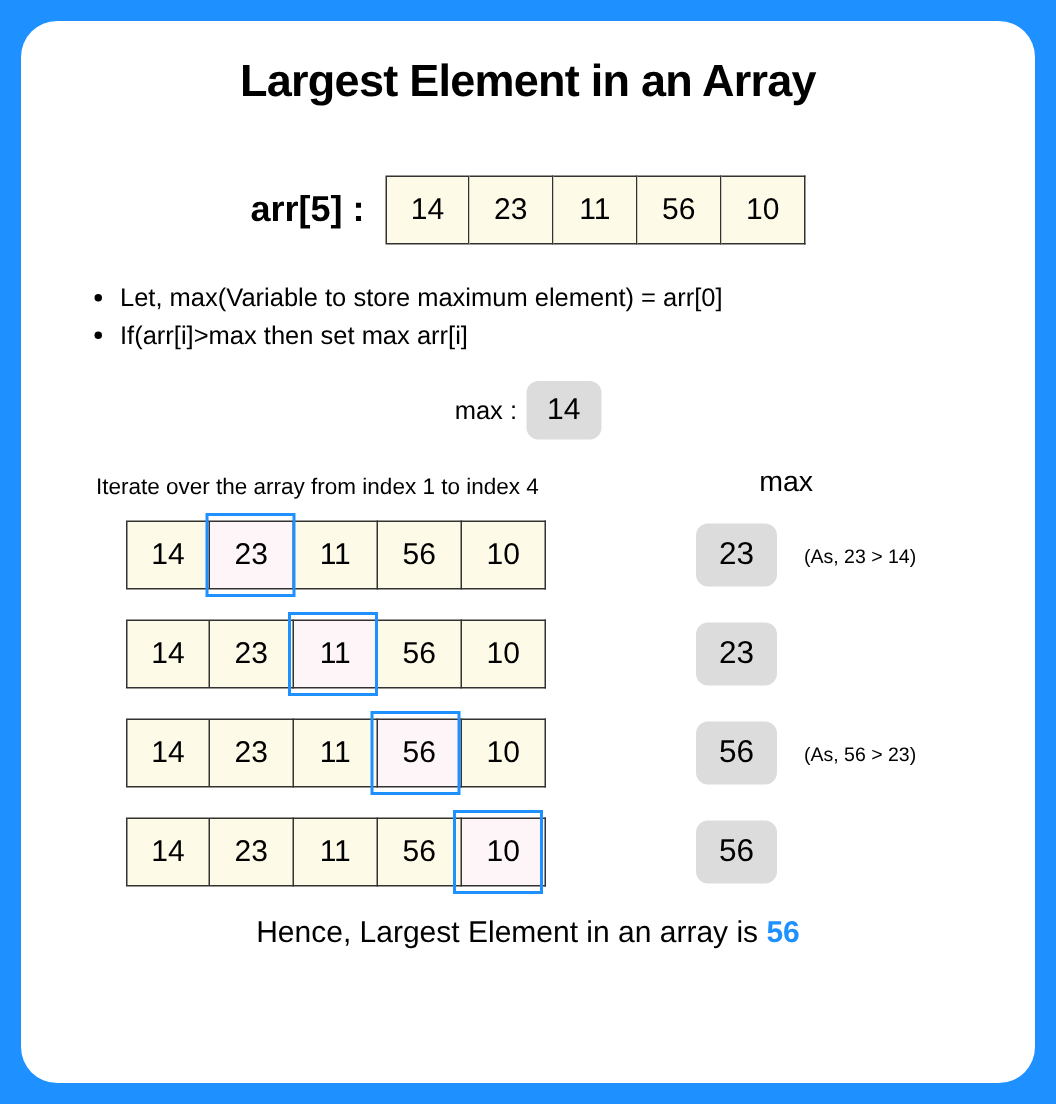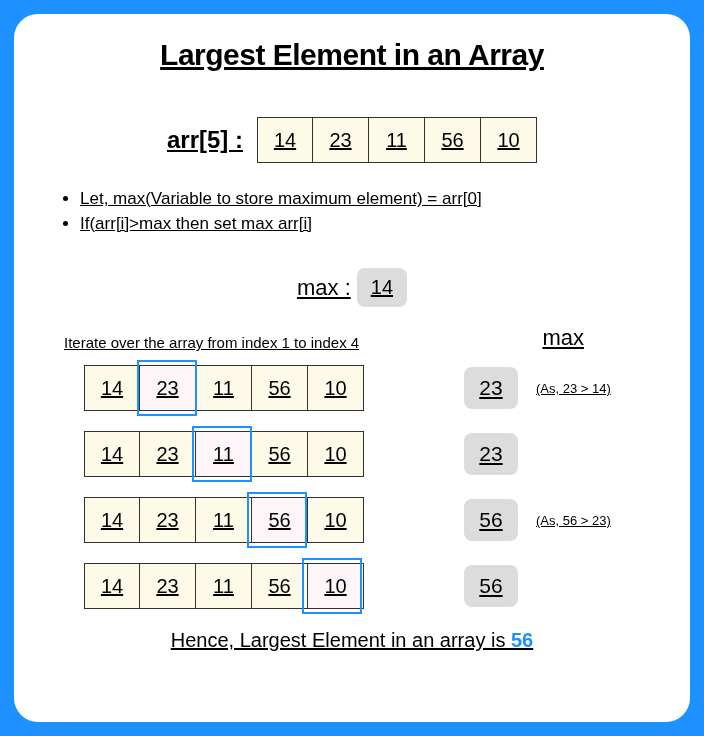--- a/index.html
+++ b/index.html
@@ -7,21 +7,20 @@
     font-family: -apple-system, BlinkMacSystemFont, 'Segoe UI', Arial, sans-serif;
     background: #fff;
     width: 704px;
     height: 736px;
   }
   .outer {
     width: 704px;
     height: 736px;
     background: #1e90ff;
     padding: 14px;
-    text-decoration: underline;
   }
   .inner {
     width: 100%;
     height: 100%;
     background: #fff;
     border-radius: 24px;
     padding: 24px 30px 18px 30px;
     position: relative;
   }
   .title {
@@ -54,35 +53,35 @@
     align-items: center;
     justify-content: center;
     font-size: 20px;
     font-weight: 500;
     background: #fdfbe8;
   }
   .cell + .cell { border-left: none; }
   .bullets {
     list-style: disc;
     margin-left: 36px;
-    margin-bottom: 32px;
+    margin-bottom: 18px;
   }
   .bullets li {
     font-size: 17px;
     line-height: 1.45;
     font-weight: 500;
   }
   .max-row {
     display: flex;
     align-items: center;
     justify-content: center;
     margin-bottom: 18px;
   }
   .max-label {
-    font-size: 22px;
+    font-size: 17px;
     font-weight: 500;
     margin-right: 6px;
   }
   .max-box {
     background: #dcdcdc;
     border-radius: 8px;
     padding: 8px 14px;
     font-size: 20px;
     font-weight: 500;
   }
@@ -91,23 +90,23 @@
     align-items: flex-end;
     justify-content: space-between;
     padding: 0 20px 0 20px;
     margin-bottom: 14px;
   }
   .iter-text {
     font-size: 15px;
     font-weight: 500;
   }
   .max-col-header {
-    font-size: 22px;
-    font-weight: 500;
-    margin-right: 56px;
+    font-size: 19px;
+    font-weight: 500;
+    margin-right: 98px;
   }
   .step {
     display: flex;
     align-items: center;
     margin-bottom: 20px;
     padding-left: 40px;
   }
   .step-cells {
     display: flex;
     position: relative;

